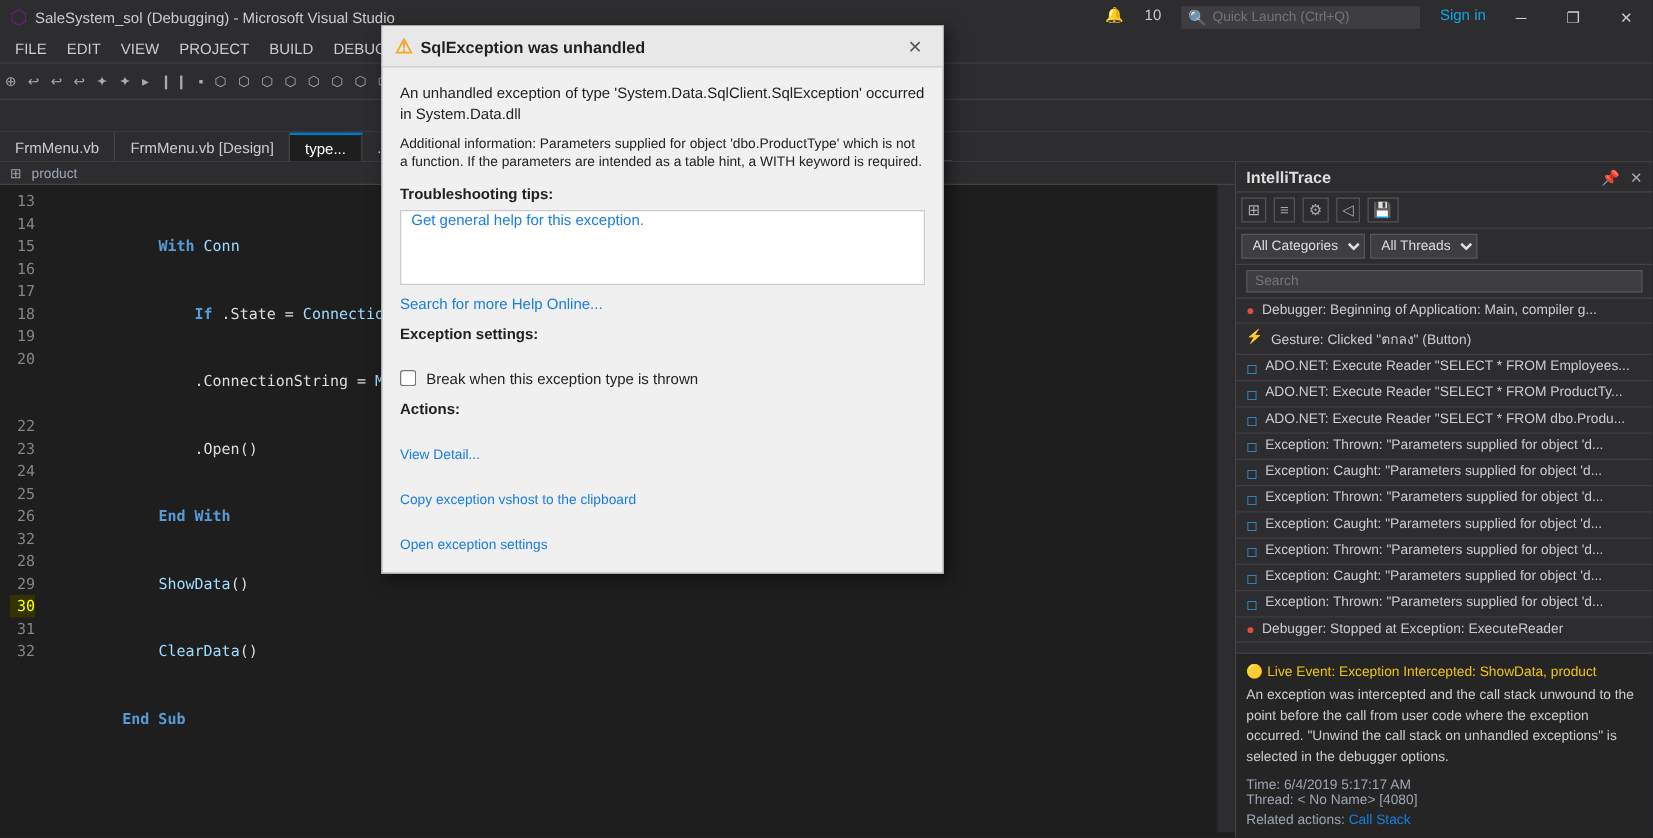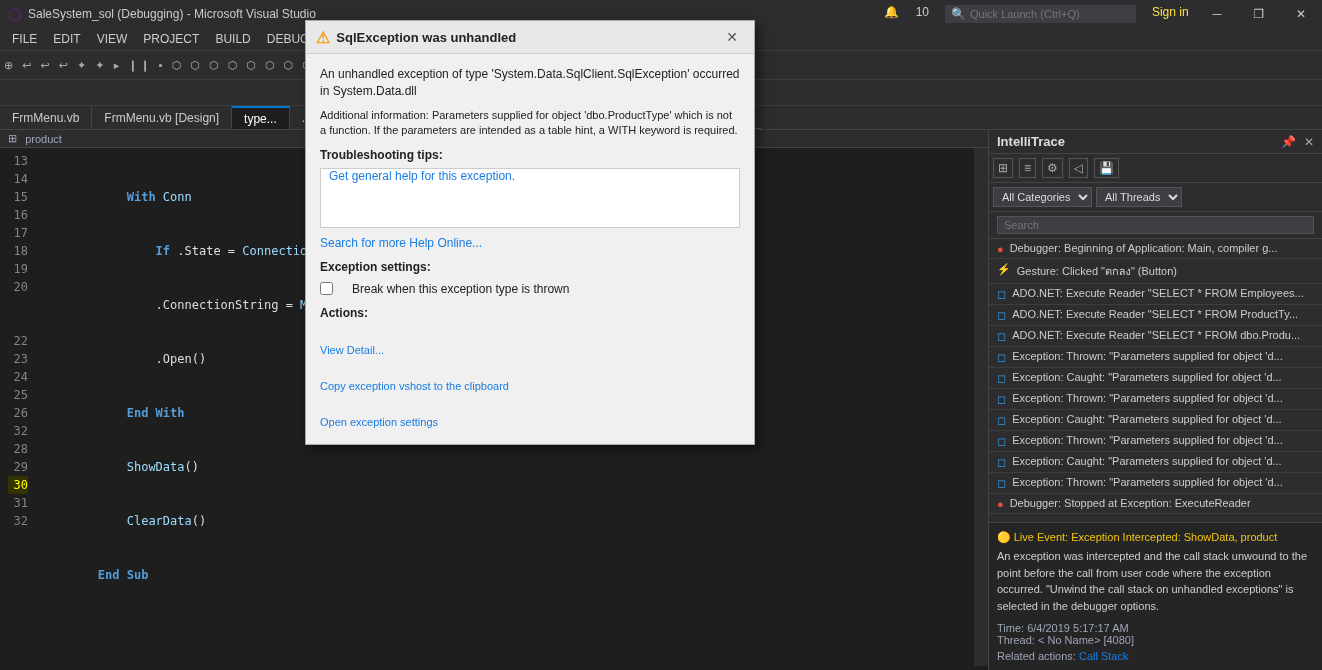--- a/index.html
+++ b/index.html
@@ -83,22 +83,22 @@
     #exc-titlebar-left { display: flex; align-items: center; gap: 6px; font-size: 13px; font-weight: bold; }
     #exc-warning-icon { color: #f5a623; font-size: 16px; }
     #exc-close { cursor: pointer; font-size: 14px; color: #555; background: none; border: none; padding: 2px 6px; }
     #exc-body { padding: 12px 14px; }
     #exc-main-msg { font-size: 12px; margin-bottom: 8px; line-height: 1.4; }
     #exc-add-info { font-size: 11px; color: #222; margin-bottom: 10px; line-height: 1.4; }
     #exc-troubleshoot { font-weight: bold; font-size: 12px; margin-bottom: 6px; }
     #exc-tips-area { background: #fff; border: 1px solid #ccc; height: 60px; overflow-y: auto; margin-bottom: 8px; }
     #exc-tip-text { padding: 6px 8px; font-size: 12px; color: #1a7de0; cursor: pointer; }
     #exc-search-online { color: #1a7de0; font-size: 12px; cursor: pointer; margin-bottom: 10px; display: block; }
-    #exc-exc-settings { font-weight: bold; font-size: 12px; margin-bottom: 8px; }
-    #exc-checkbox-row { display: flex; gap: 19px; margin-bottom: 10px; }
+    #exc-exc-settings { font-weight: bold; font-size: 12px; margin-bottom: 22px; }
+    #exc-checkbox-row { display: flex; gap: 8px; margin-bottom: 10px; }
     #exc-checkbox { width: 13px; height: 13px; }
     #exc-actions { font-weight: bold; font-size: 12px; margin-bottom: 6px; }
     .exc-link { color: #1a7de0; font-size: 11px; cursor: pointer; display: block; margin-bottom: 4px; margin-top: 24px; }
 
     
     ::-webkit-scrollbar { width: 8px; height: 8px; }
     ::-webkit-scrollbar-track { background: #2d2d30; }
     ::-webkit-scrollbar-thumb { background: #555; }
   </style>
 </head>
@@ -109,21 +109,21 @@
     <span style="color:#68217a; font-size:16px;">⬡</span>
     <span>SaleSystem_sol (Debugging) - Microsoft Visual Studio</span>
   </div>
   <div id="titlebar-right">
     <span>🔔</span>
     <span>10</span>
     <div style="display:flex;align-items:center;background:#3e3e42;padding:1px 6px;gap:4px;">
       <span>🔍</span>
       <input type="text" style="background: transparent; border: none; color: rgb(204, 204, 204); font-size: 11px; width: 160px; outline: none;" placeholder="Quick Launch (Ctrl+Q)">
     </div>
-    <span style="color:#fde047;cursor:pointer;">Sign in</span>
+    <span style="color:#0ea5e9;cursor:pointer;">Sign in</span>
     <span style="cursor:pointer;padding:2px 8px;">─</span>
     <span style="cursor:pointer;padding:2px 8px;">❐</span>
     <span style="cursor:pointer;padding:2px 8px;">✕</span>
   </div>
 </div>
 
 <div id="menubar">
   <span>FILE</span>
   <span>EDIT</span>
   <span>VIEW</span>

